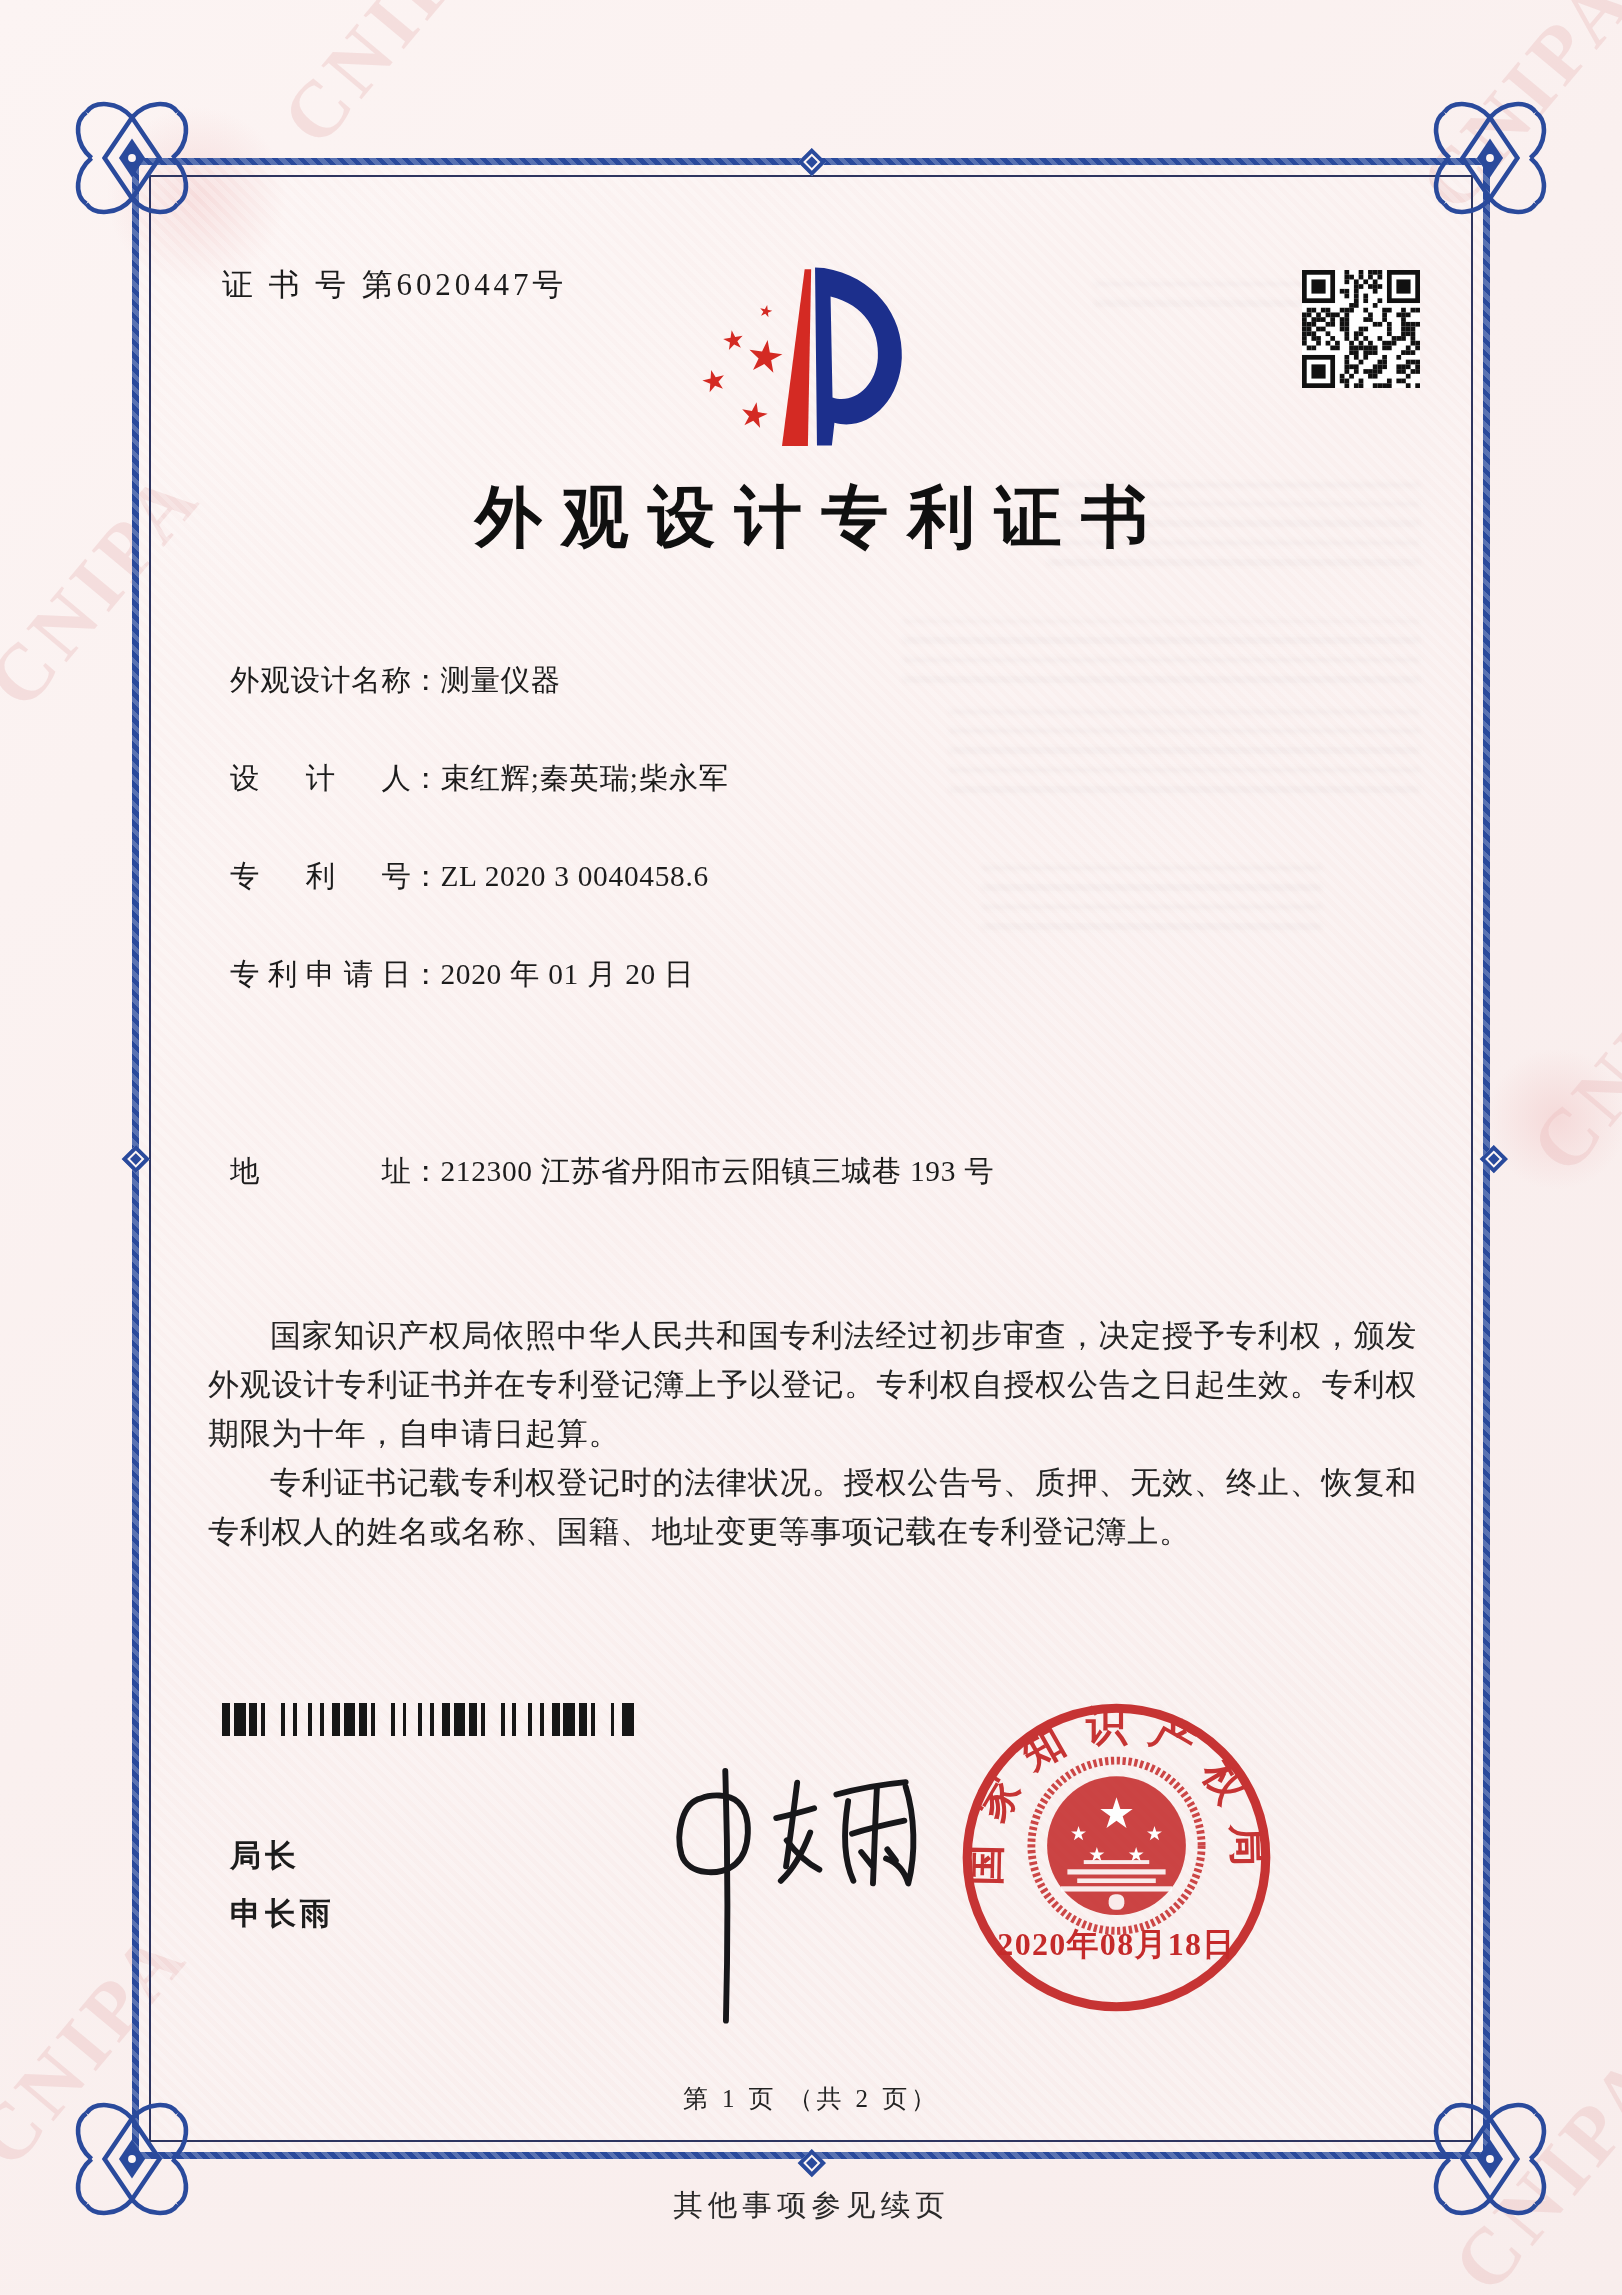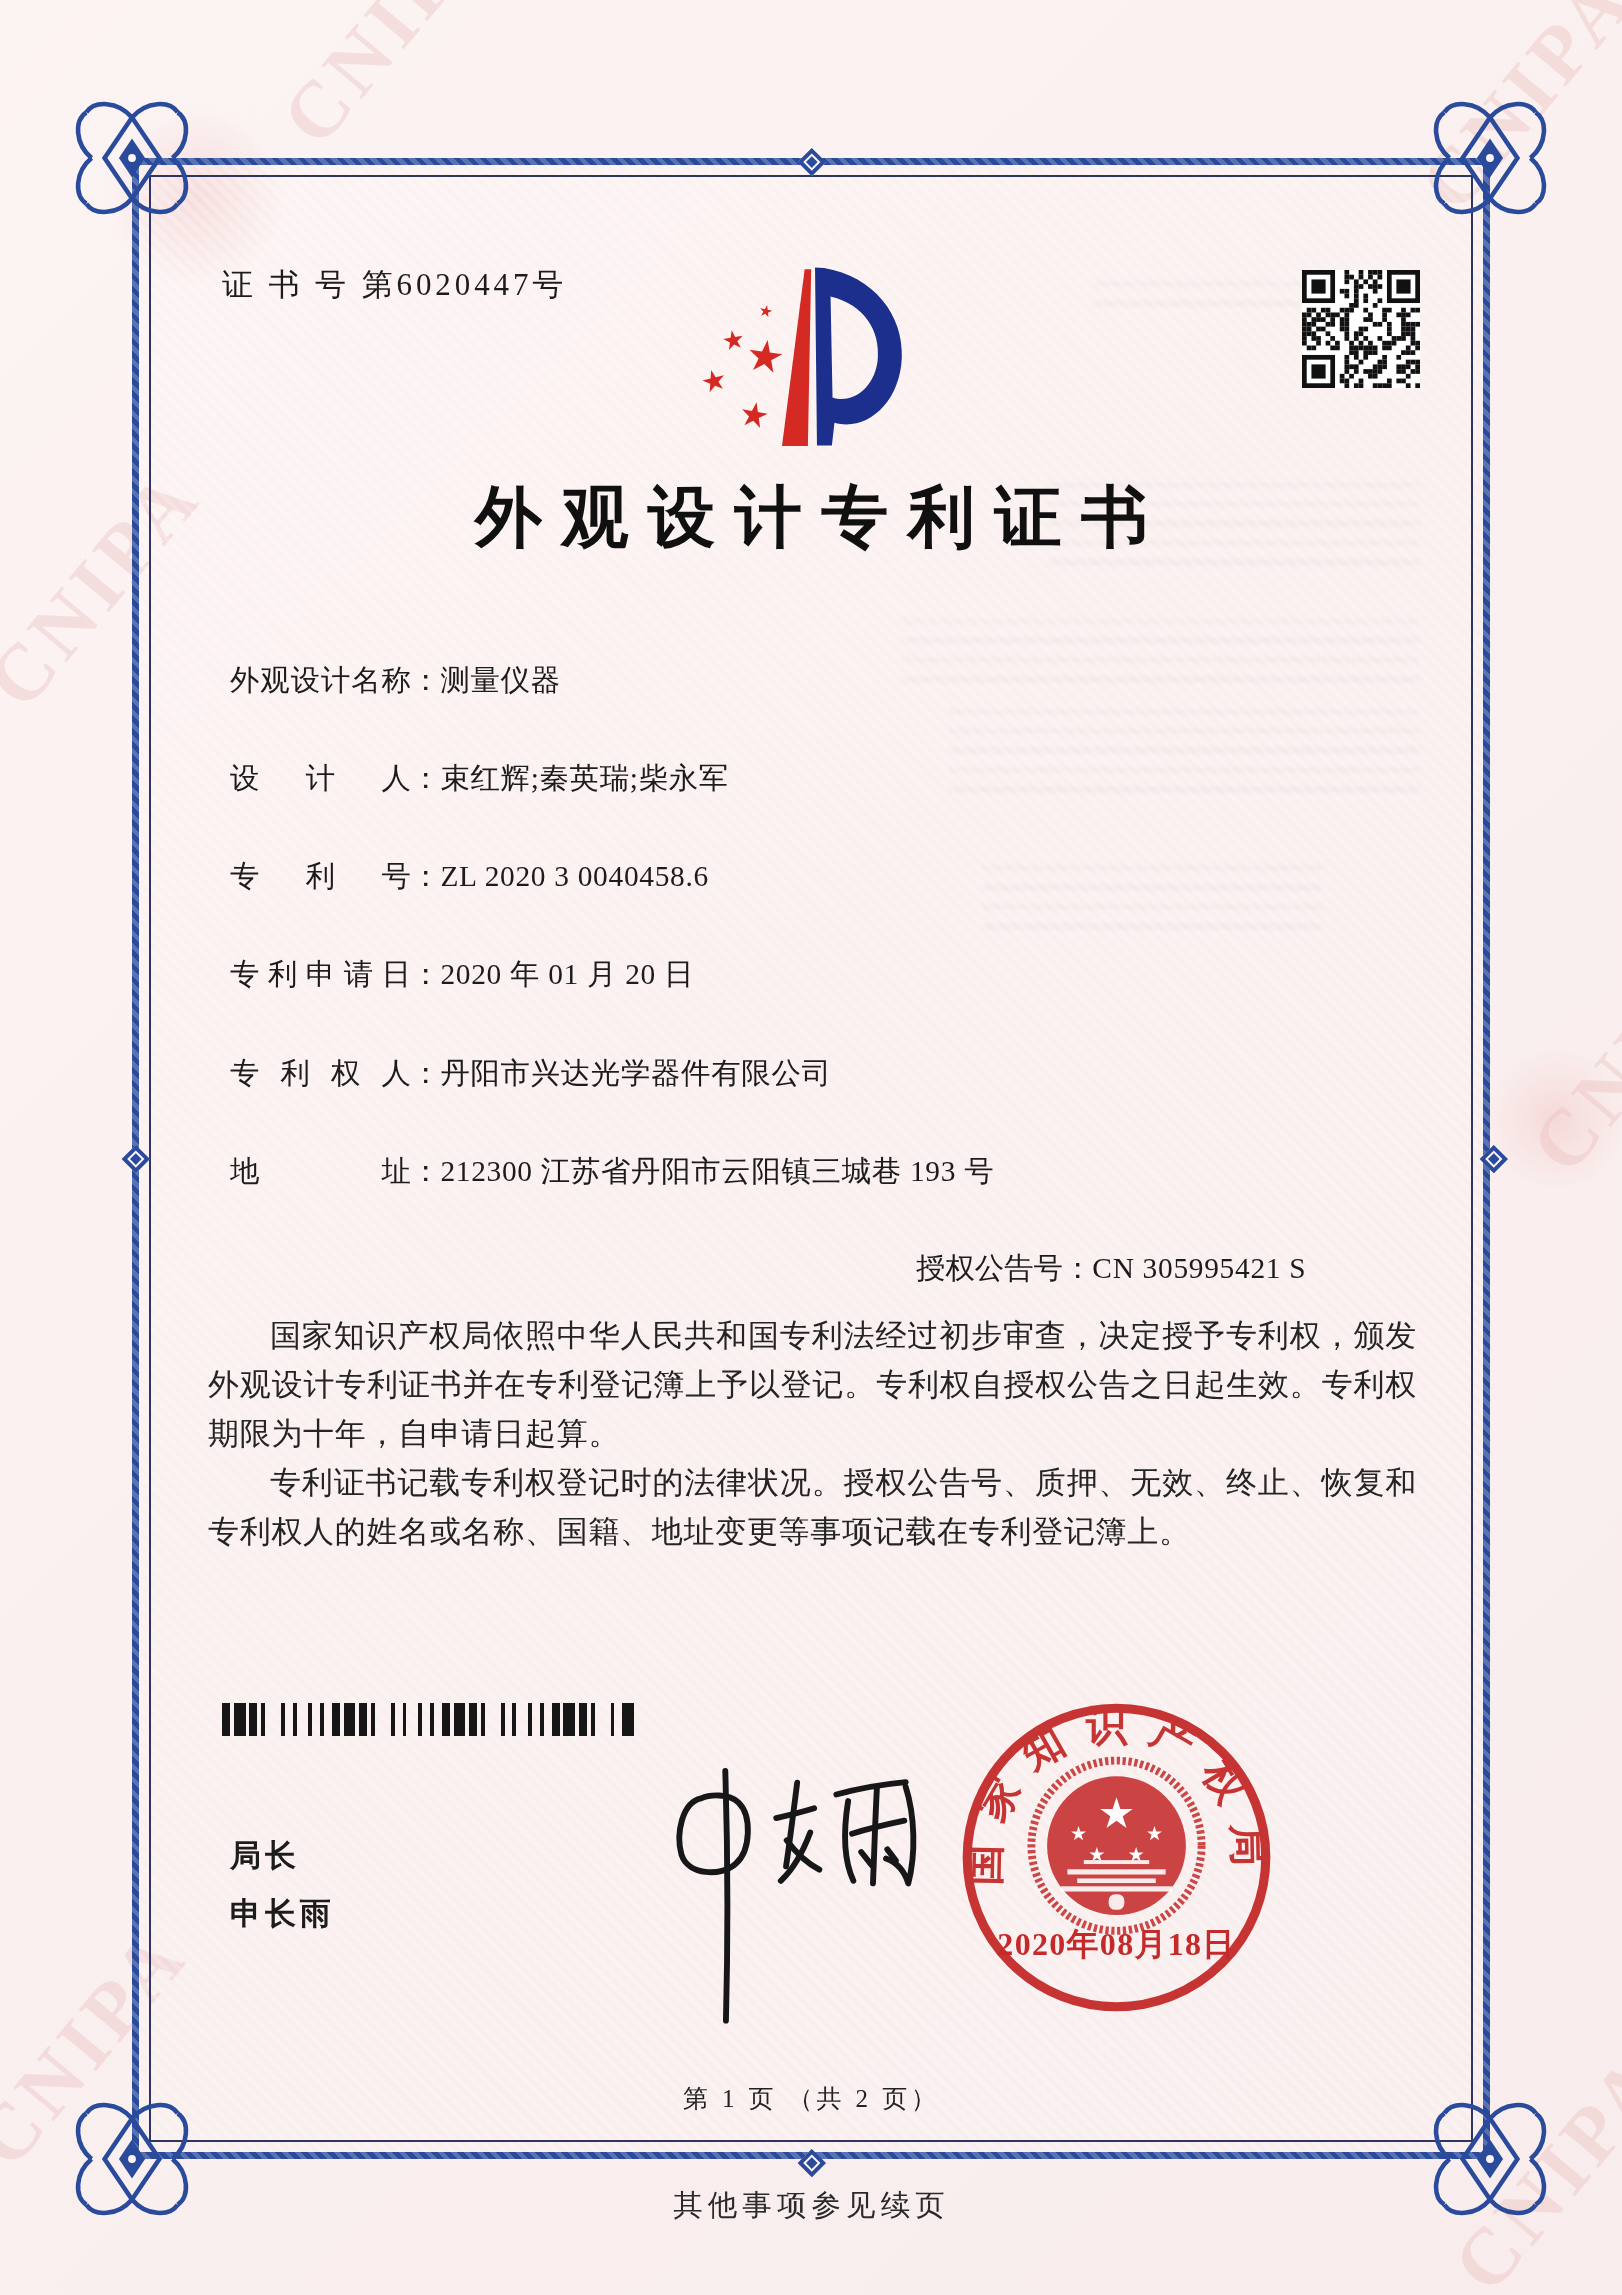--- a/index.html
+++ b/index.html
@@ -367,28 +367,22 @@
   </div>
   <div class="row" style="top:759px">
     <span class="f-label">设计人</span><span class="colon">：</span><span class="f-value">束红辉;秦英瑞;柴永军</span>
   </div>
   <div class="row" style="top:857px">
     <span class="f-label">专利号</span><span class="colon">：</span><span class="f-value">ZL 2020 3 0040458.6</span>
   </div>
   <div class="row" style="top:955px">
     <span class="f-label">专利申请日</span><span class="colon">：</span><span class="f-value">2020 年 01 月 20 日</span>
   </div>
-  <div class="row" style="top:1054px">
-    <span class="f-label">专利权人</span><span class="colon">：</span><span class="f-value">丹阳市兴达光学器件有限公司</span>
-  </div>
   <div class="row" style="top:1152px">
     <span class="f-label">地址</span><span class="colon">：</span><span class="f-value">212300 江苏省丹阳市云阳镇三城巷 193 号</span>
-  </div>
-  <div class="row" style="top:1249px;left:916px">
-    <span class="f-label" style="width:auto">授权公告号</span><span class="colon">：</span><span class="f-value">CN 305995421 S</span>
   </div>
 
   <div class="body-text">
     <p>国家知识产权局依照中华人民共和国专利法经过初步审查，决定授予专利权，颁发外观设计专利证书并在专利登记簿上予以登记。专利权自授权公告之日起生效。专利权期限为十年，自申请日起算。</p>
     <p>专利证书记载专利权登记时的法律状况。授权公告号、质押、无效、终止、恢复和专利权人的姓名或名称、国籍、地址变更等事项记载在专利登记簿上。</p>
   </div>
 
   <div class="barcode">
       <i style="left:0%;width:1.8867924528301887%"></i>
       <i style="left:2.830188679245283%;width:2.8301886792452833%"></i>

